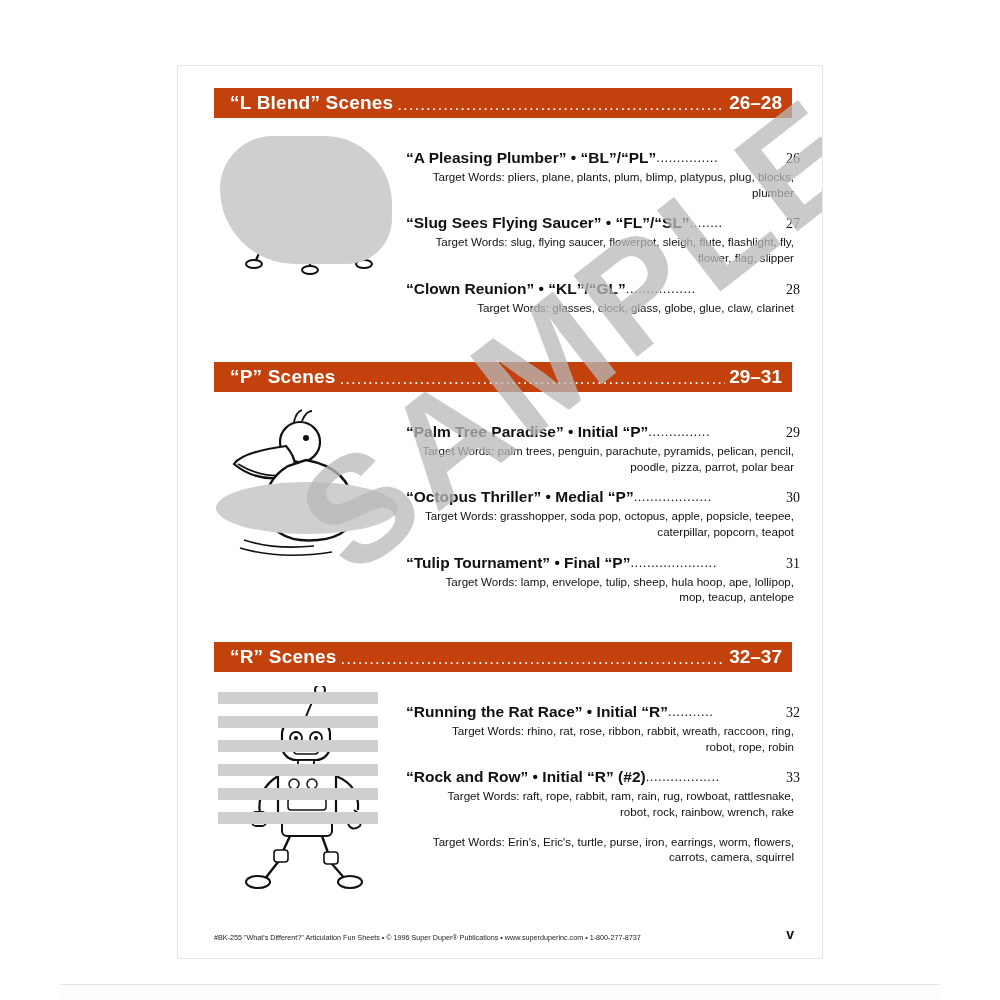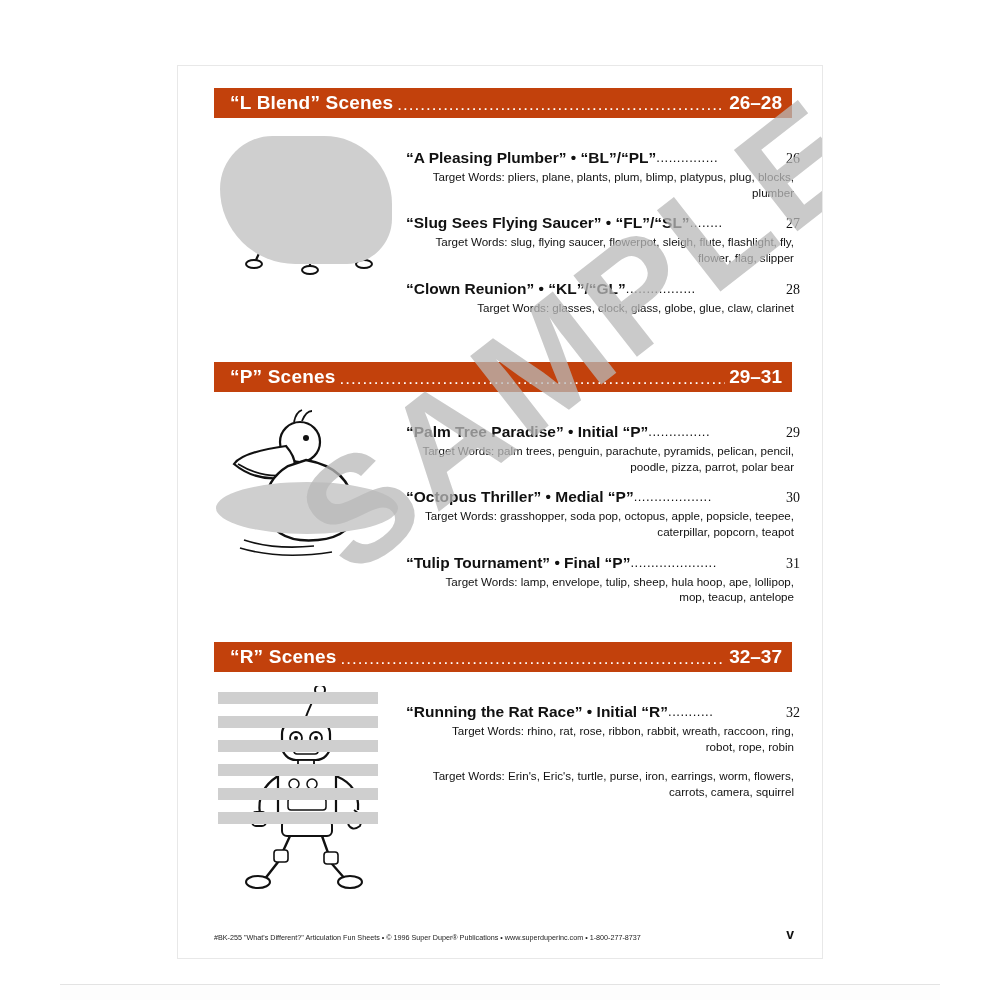--- a/index.html
+++ b/index.html
@@ -364,20 +364,28 @@
       <div class="entries">
         <div class="entry">
           <div class="entry-title-row">
             <span class="entry-title">“Running the Rat Race” • Initial “R”</span>
             <span class="entry-dots">...........</span>
             <span class="entry-page">32</span>
           </div>
           <div class="entry-words">Target Words: rhino, rat, rose, ribbon, rabbit, wreath, raccoon, ring, robot, rope, robin</div>
         </div>
         <div class="entry">
+          <div class="entry-title-row">
+            <span class="entry-title">“Rock and Row” • Initial “R” (#2)</span>
+            <span class="entry-dots">..................</span>
+            <span class="entry-page">33</span>
+          </div>
+          <div class="entry-words">Target Words: raft, rope, rabbit, ram, rain, rug, rowboat, rattlesnake, robot, rock, rainbow, wrench, rake</div>
+        </div>
+        <div class="entry">
           <div class="entry-words">Target Words: Erin's, Eric's, turtle, purse, iron, earrings, worm, flowers, carrots, camera, squirrel</div>
         </div>
       </div>
     </div>
 
     <div id="watermark">SAMPLE</div>
 
     <div id="footer">
       <span class="fline">#BK-255  "What's Different?" Articulation Fun Sheets  •  © 1996 Super Duper® Publications  •  www.superduperinc.com  •  1-800-277-8737</span>
       <span class="pagenum">v</span>

